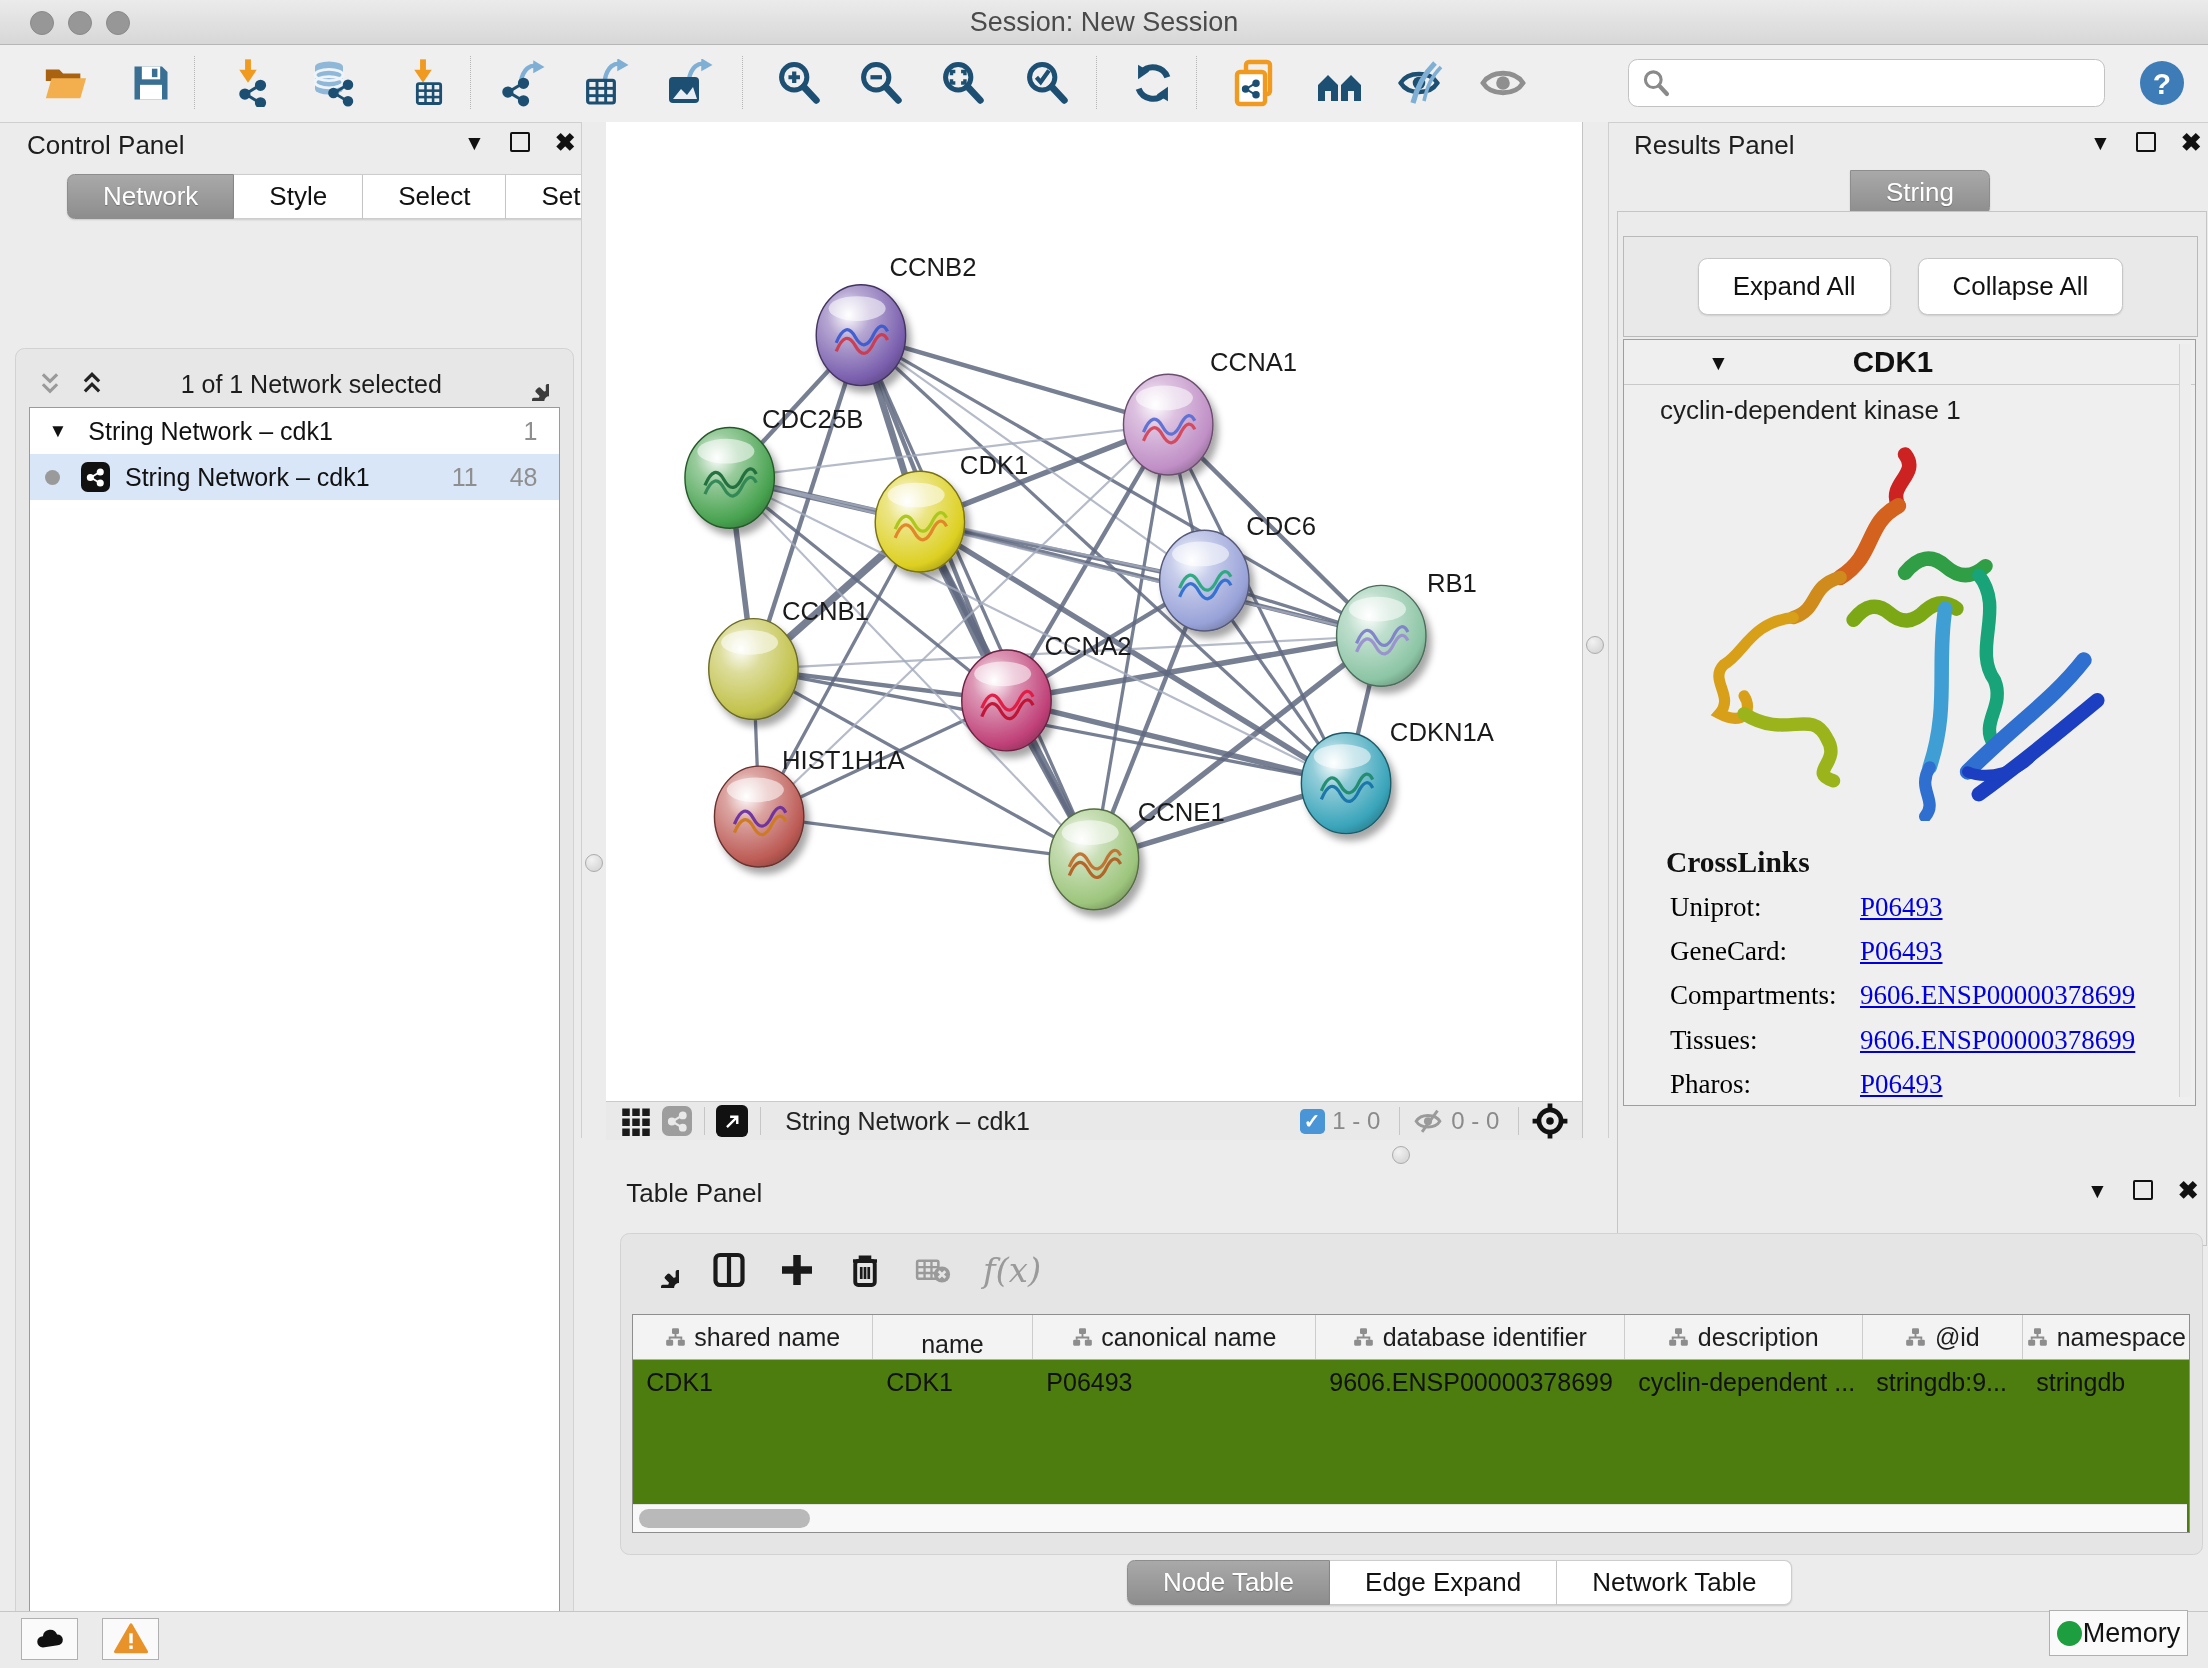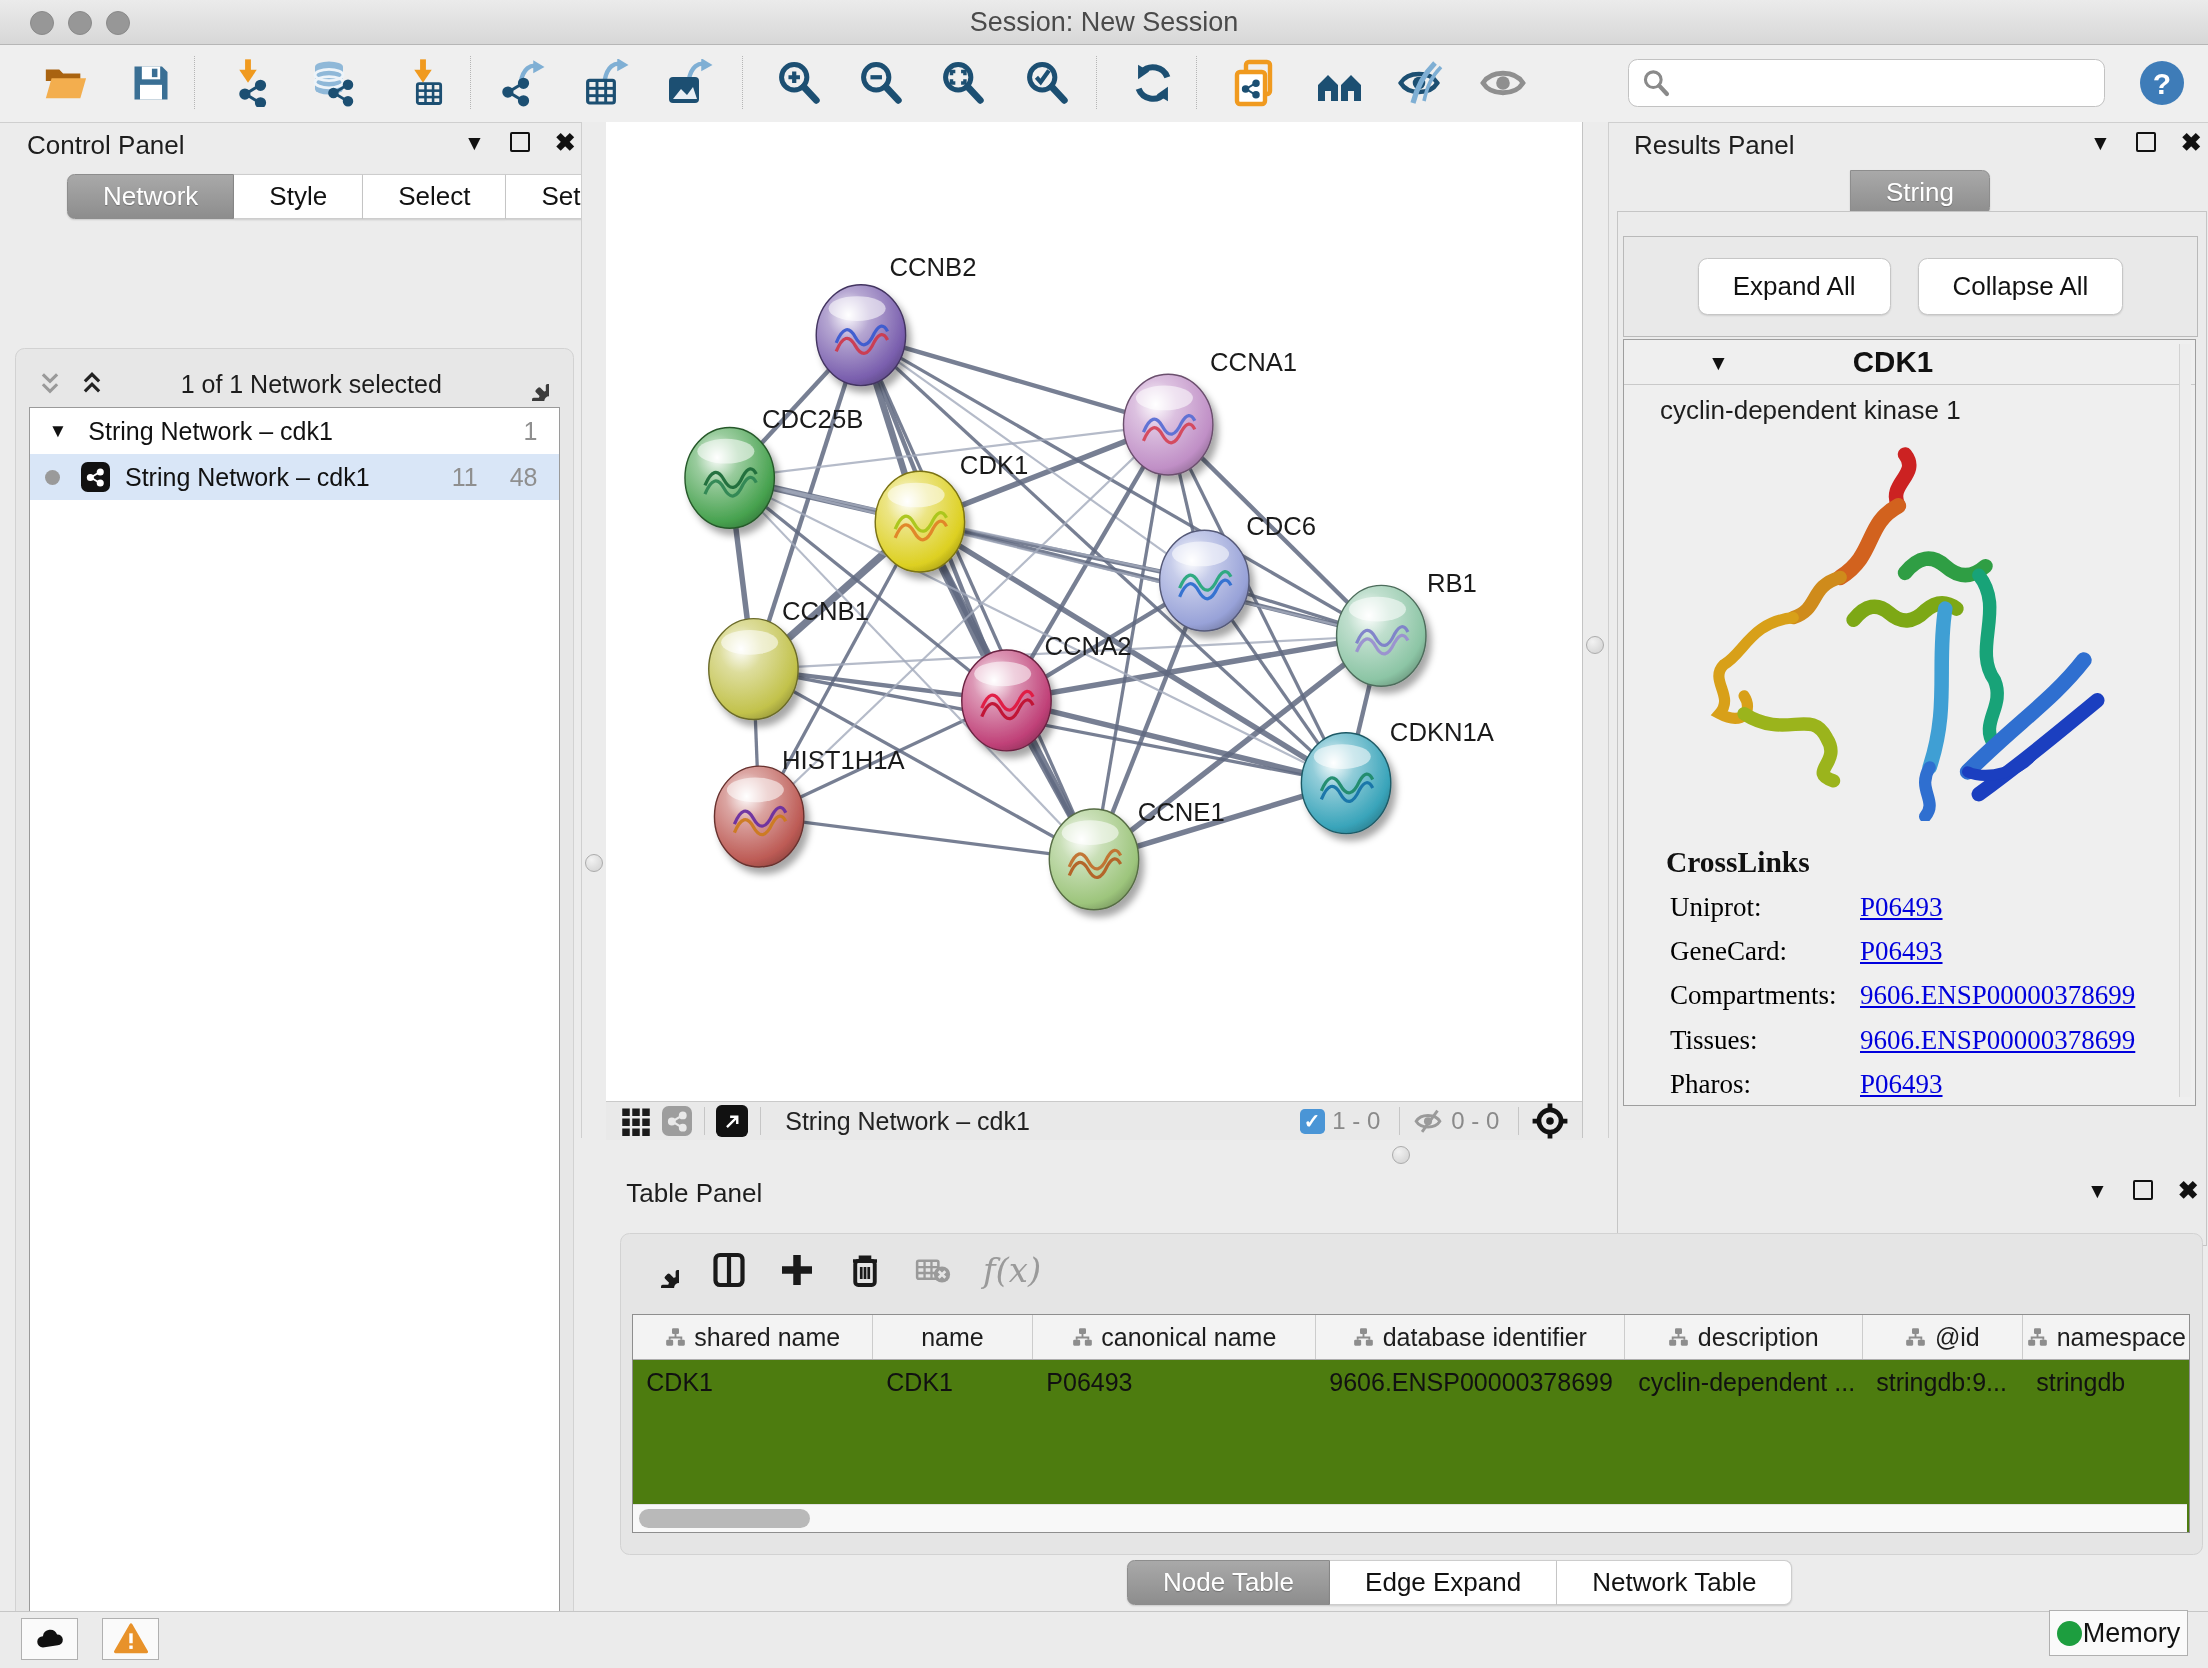--- a/index.html
+++ b/index.html
@@ -716,21 +716,21 @@
     <span class="fx">f(x)</span>
   </div>
   <div class="abs tbl">
     <div class="tbl-head" id="tbl-head">
         <div class="th" style="width: 240px;">
           <svg width="21" height="21" viewBox="0 0 18 18">
             <use href="#sym-tree"></use>
           </svg>
           <span>shared name</span>
         </div>
-        <div class="th" style="width: 160px;">
+        <div class="th" style="width: 160px; align-items: flex-end;">
           <span>name</span>
         </div>
         <div class="th" style="width: 283px;">
           <svg width="21" height="21" viewBox="0 0 18 18">
             <use href="#sym-tree"></use>
           </svg>
           <span>canonical name</span>
         </div>
         <div class="th" style="width: 309px;">
           <svg width="21" height="21" viewBox="0 0 18 18">

